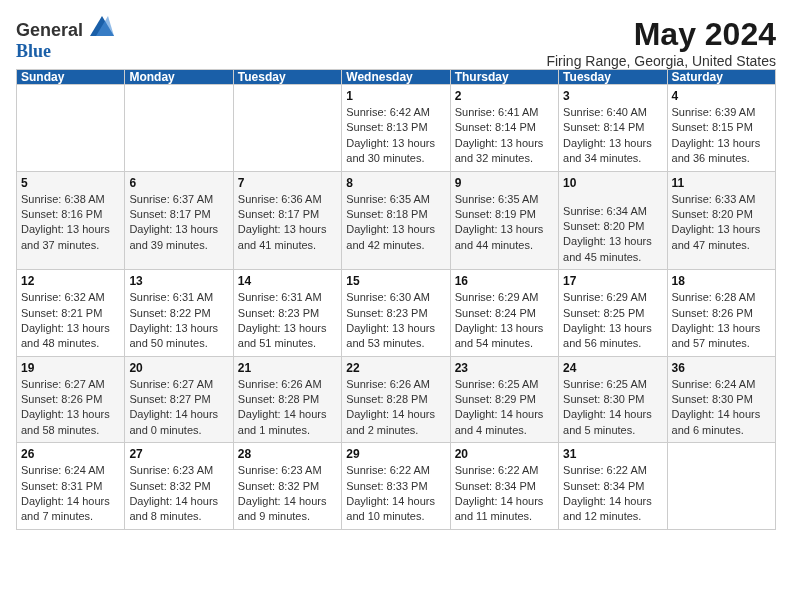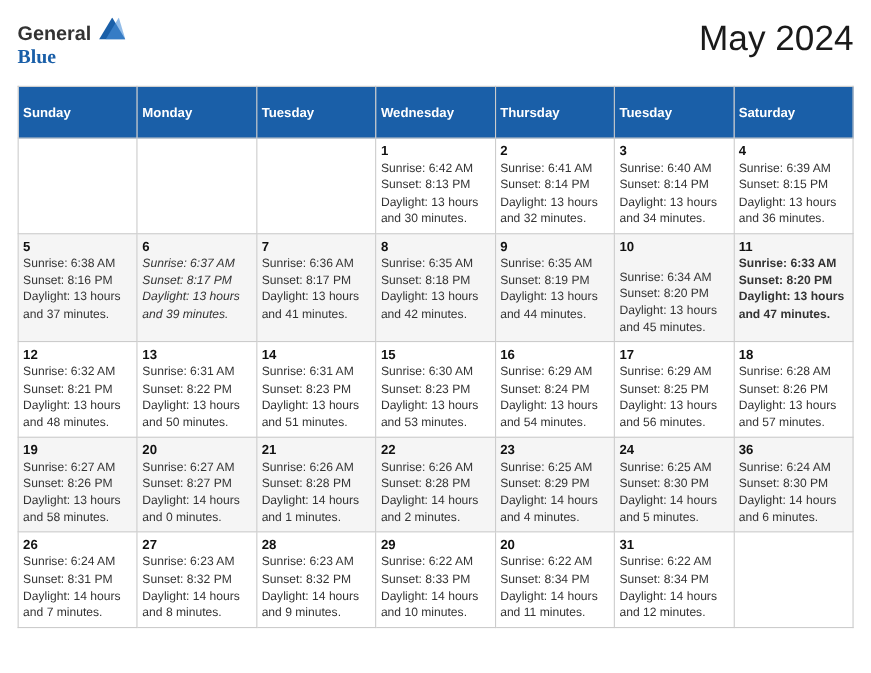--- a/index.html
+++ b/index.html
@@ -7,21 +7,21 @@
       font-family: Arial, sans-serif;
       background: #fff;
       width: 792px;
       min-height: 612px;
       padding: 16px;
     }
     .header {
       display: flex;
       justify-content: space-between;
       align-items: flex-start;
-      margin-bottom: 16px;
+      margin-bottom: 0;
     }
     .logo {
       display: flex;
       align-items: center;
     }
     .logo-text-general {
       font-size: 18px;
       font-weight: bold;
       color: #333;
     }
@@ -34,37 +34,37 @@
     .logo-icon {
       width: 24px;
       height: 20px;
       margin-left: 2px;
     }
     .title-area {
       text-align: right;
     }
     .month-title {
       font-size: 32px;
-      font-weight: normal;
+      font-weight: bold;
       color: #1a1a1a;
     }
     .location-title {
       font-size: 14px;
       color: #333;
     }
     table {
       width: 100%;
       border-collapse: collapse;
     }
     thead tr th {
       background-color: #1a5fa8;
       color: #fff;
       font-size: 12px;
       font-weight: bold;
-      padding: 16px 4px;
+      padding: 0 4px;
       text-align: left;
       border: 1px solid #ccc;
     }
     tbody tr td {
       vertical-align: top;
       border: 1px solid #ccc;
       padding: 4px 4px;
       font-size: 10px;
       color: #333;
       min-height: 80px;
@@ -99,20 +99,21 @@
       <svg class="logo-icon" viewBox="0 0 24 20" xmlns="http://www.w3.org/2000/svg">
         <polygon points="0,20 12,0 24,20" fill="#1a5fa8"></polygon>
         <polygon points="6,20 18,0 24,20" fill="#4a90d9" opacity="0.6"></polygon>
       </svg>
       <br>
       <span class="logo-text-blue">Blue</span>
     </div>
   </div>
   <div class="title-area">
     <div class="month-title">May 2024</div>
+    <div class="location-title">Firing Range, Georgia, United States</div>
   </div>
 </div>
 
 <table>
   <thead>
     <tr>
     <th>Sunday</th>
         <th>Monday</th>
         <th>Tuesday</th>
         <th>Wednesday</th>
@@ -158,21 +159,21 @@
       <tr>
         <td>
           <div class="day-number">5</div>
           <div class="day-info" style="white-space: pre-line;">Sunrise: 6:38 AM
 Sunset: 8:16 PM
 Daylight: 13 hours
 and 37 minutes.</div>
         </td>
         <td>
           <div class="day-number">6</div>
-          <div class="day-info" style="white-space: pre-line; font-style: italic;">Sunrise: 6:37 AM
+          <div class="day-info" style="white-space: pre-line;">Sunrise: 6:37 AM
 Sunset: 8:17 PM
 Daylight: 13 hours
 and 39 minutes.</div>
         </td>
         <td>
           <div class="day-number">7</div>
           <div class="day-info" style="white-space: pre-line;">Sunrise: 6:36 AM
 Sunset: 8:17 PM
 Daylight: 13 hours
 and 41 minutes.</div>
@@ -193,21 +194,21 @@
         </td>
         <td>
           <div class="day-number">10</div>
           <div class="day-info" style="white-space: pre-line; margin-top: 14px;">Sunrise: 6:34 AM
 Sunset: 8:20 PM
 Daylight: 13 hours
 and 45 minutes.</div>
         </td>
         <td>
           <div class="day-number">11</div>
-          <div class="day-info" style="white-space: pre-line; font-weight: bold;">Sunrise: 6:33 AM
+          <div class="day-info" style="white-space: pre-line;">Sunrise: 6:33 AM
 Sunset: 8:20 PM
 Daylight: 13 hours
 and 47 minutes.</div>
         </td>
       </tr>
       <tr>
         <td>
           <div class="day-number">12</div>
           <div class="day-info" style="white-space: pre-line;">Sunrise: 6:32 AM
 Sunset: 8:21 PM

